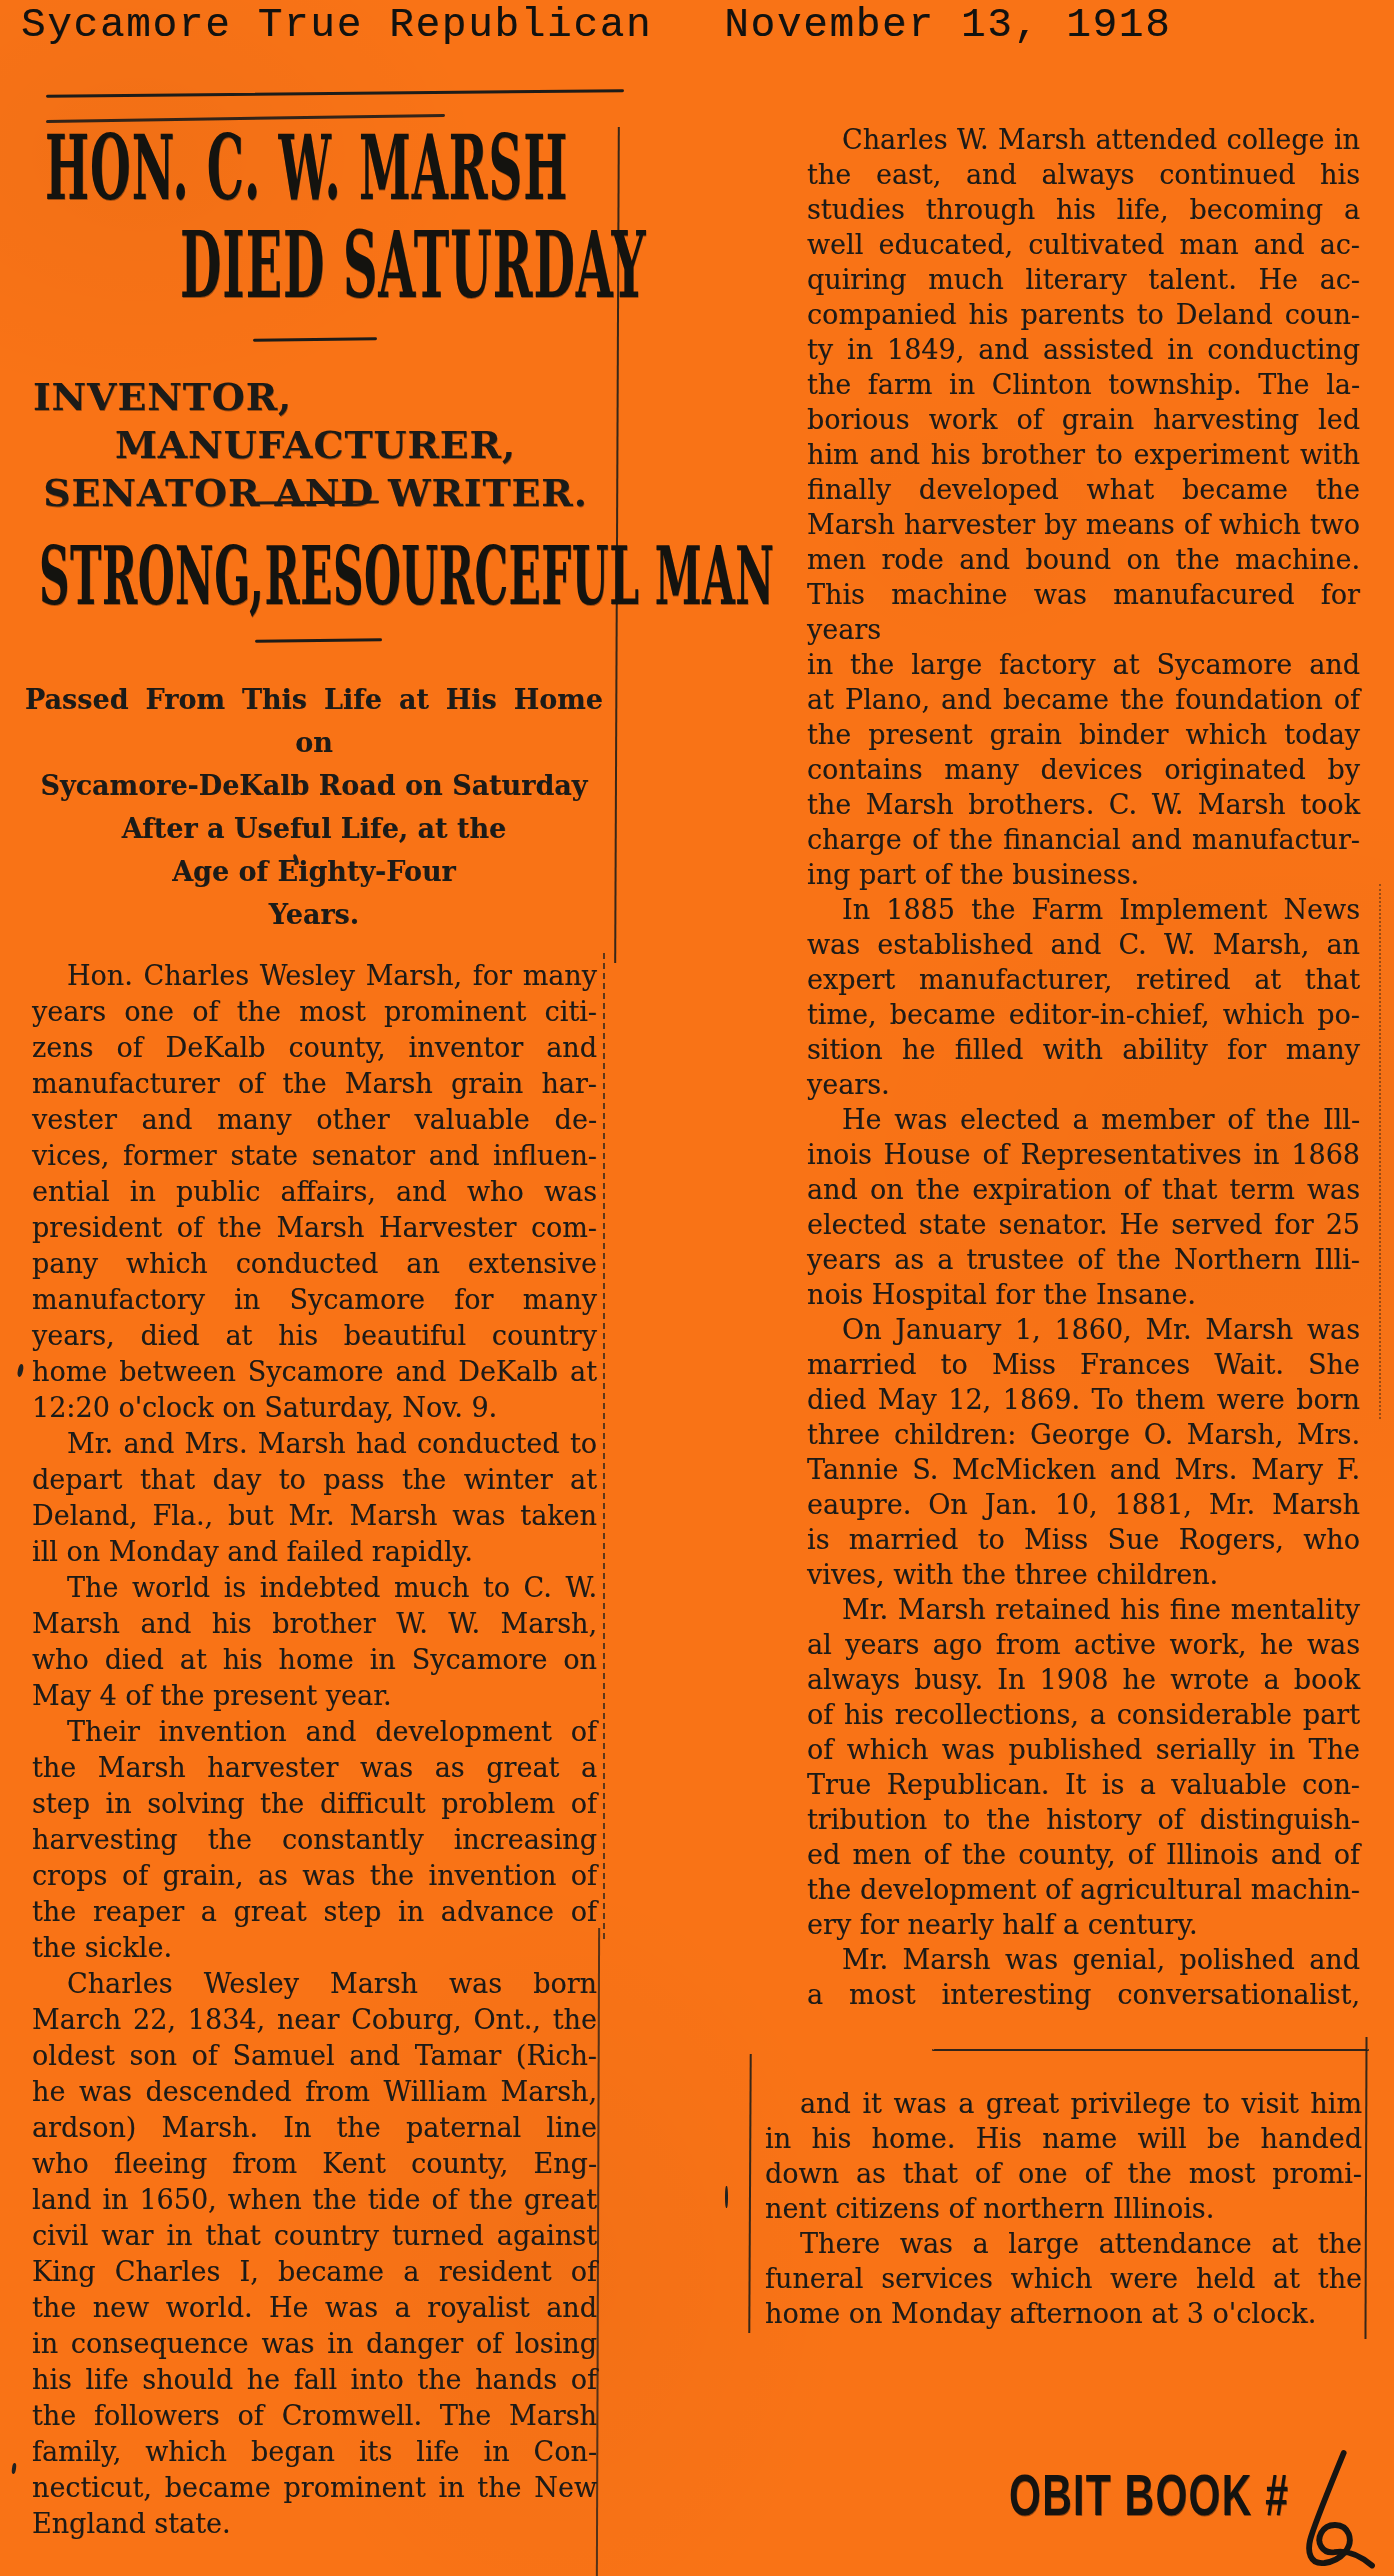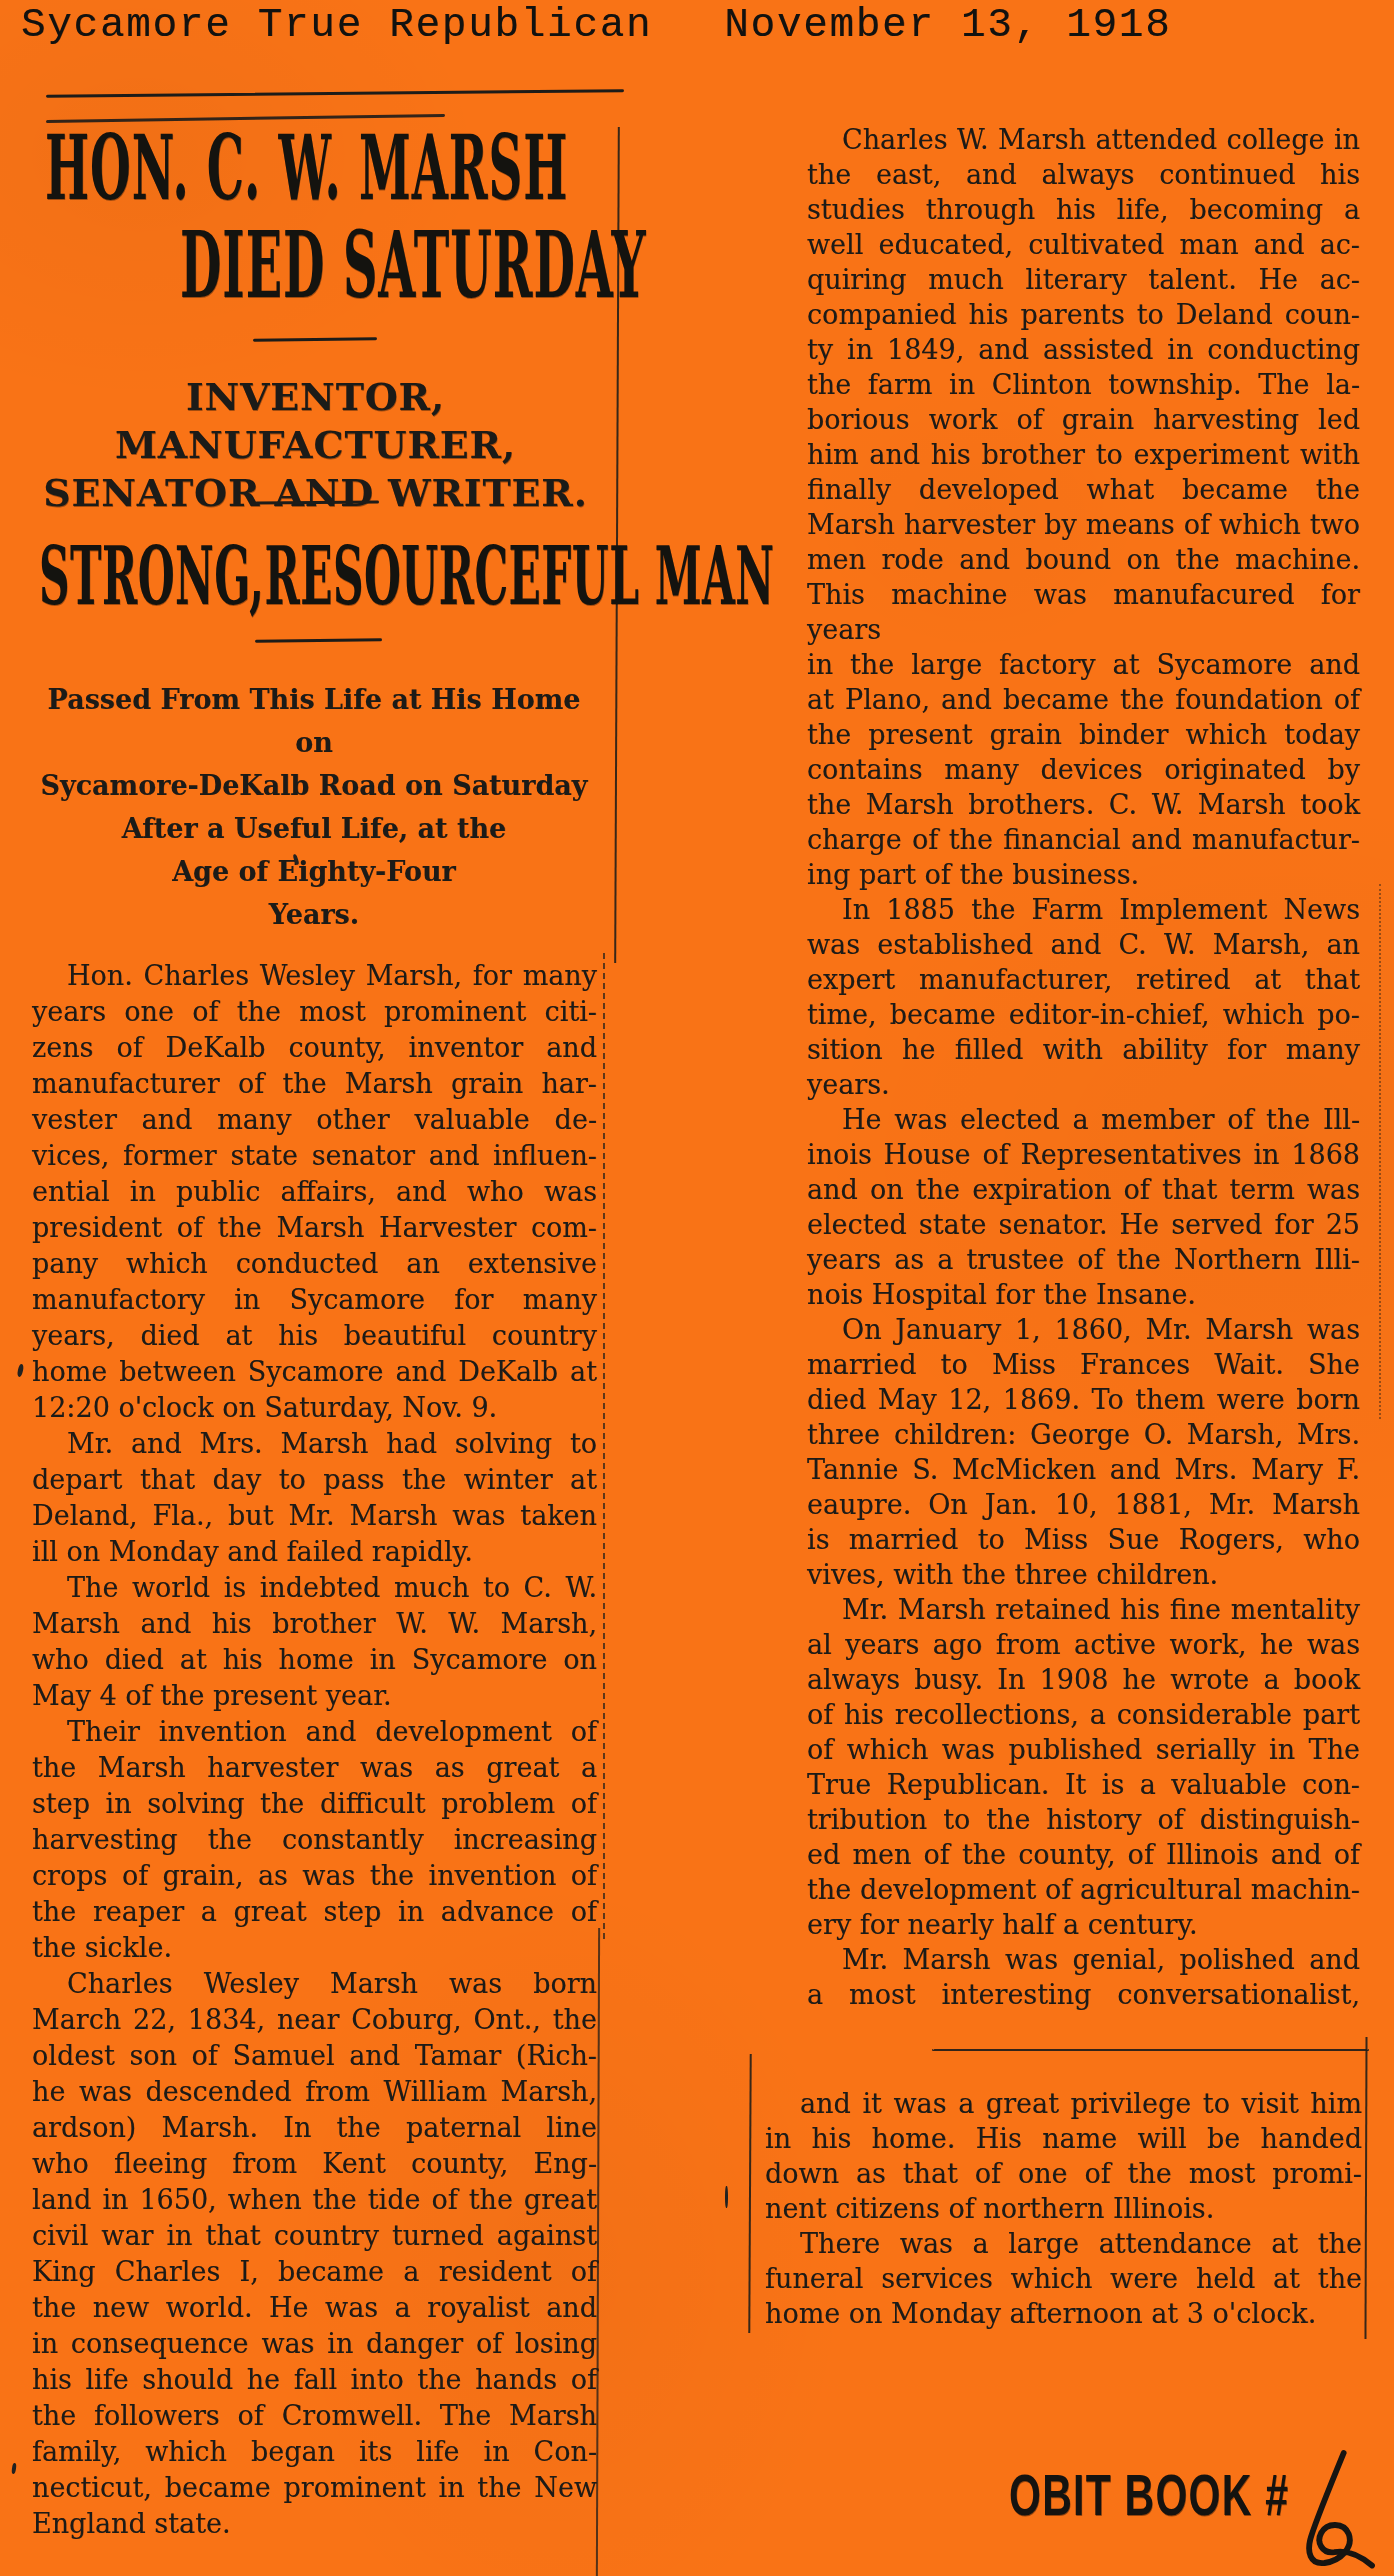--- a/index.html
+++ b/index.html
@@ -40,21 +40,21 @@
   .deck{
     position:absolute;left:33px;top:373px;width:565px;
     font-weight:bold;font-size:38px;line-height:48px;letter-spacing:0.8px;
     text-shadow:0.5px 0.5px 0 rgba(0,0,0,.35);
   }
   .summary{
     position:absolute;left:25px;top:678px;width:578px;
     font-weight:bold;font-size:27px;line-height:43px;
     text-shadow:0.3px 0.3px 0 rgba(0,0,0,.3);
   }
-  .center-lines .tline{text-align:center;text-align-last:center;}
+  .center-lines .tline{text-align-last:center;}
   
   .colbody{position:absolute;font-size:27px;text-shadow:0.3px 0.3px 0 rgba(0,0,0,.32);}
   #left-body{left:32px;top:958px;width:565px;line-height:36px;}
   #right-body{left:807px;top:122px;width:553px;line-height:35px;}
   #box-body{left:765px;top:2086px;width:597px;line-height:35px;}
   .para{margin:0;}
   .tline{text-align:justify;text-align-last:justify;}
   .tline.endpara{text-align-last:left;}
   .tline.first{padding-left:35px;}
   
@@ -119,21 +119,21 @@
         <div class="tline">vices, former state senator and influen-</div>
         <div class="tline">ential in public affairs, and who was</div>
         <div class="tline">president of the Marsh Harvester com-</div>
         <div class="tline">pany which conducted an extensive</div>
         <div class="tline">manufactory in Sycamore for many</div>
         <div class="tline">years, died at his beautiful country</div>
         <div class="tline">home between Sycamore and DeKalb at</div>
         <div class="tline endpara">12:20 o'clock on Saturday, Nov. 9.</div>
       </div>
       <div class="para">
-        <div class="tline first">Mr. and Mrs. Marsh had solving to</div>
+        <div class="tline first">Mr. and Mrs. Marsh had conducted to</div>
         <div class="tline">depart that day to pass the winter at</div>
         <div class="tline">Deland, Fla., but Mr. Marsh was taken</div>
         <div class="tline endpara">ill on Monday and failed rapidly.</div>
       </div>
       <div class="para">
         <div class="tline first">The world is indebted much to C. W.</div>
         <div class="tline">Marsh and his brother W. W. Marsh,</div>
         <div class="tline">who died at his home in Sycamore on</div>
         <div class="tline endpara">May 4 of the present year.</div>
       </div>

